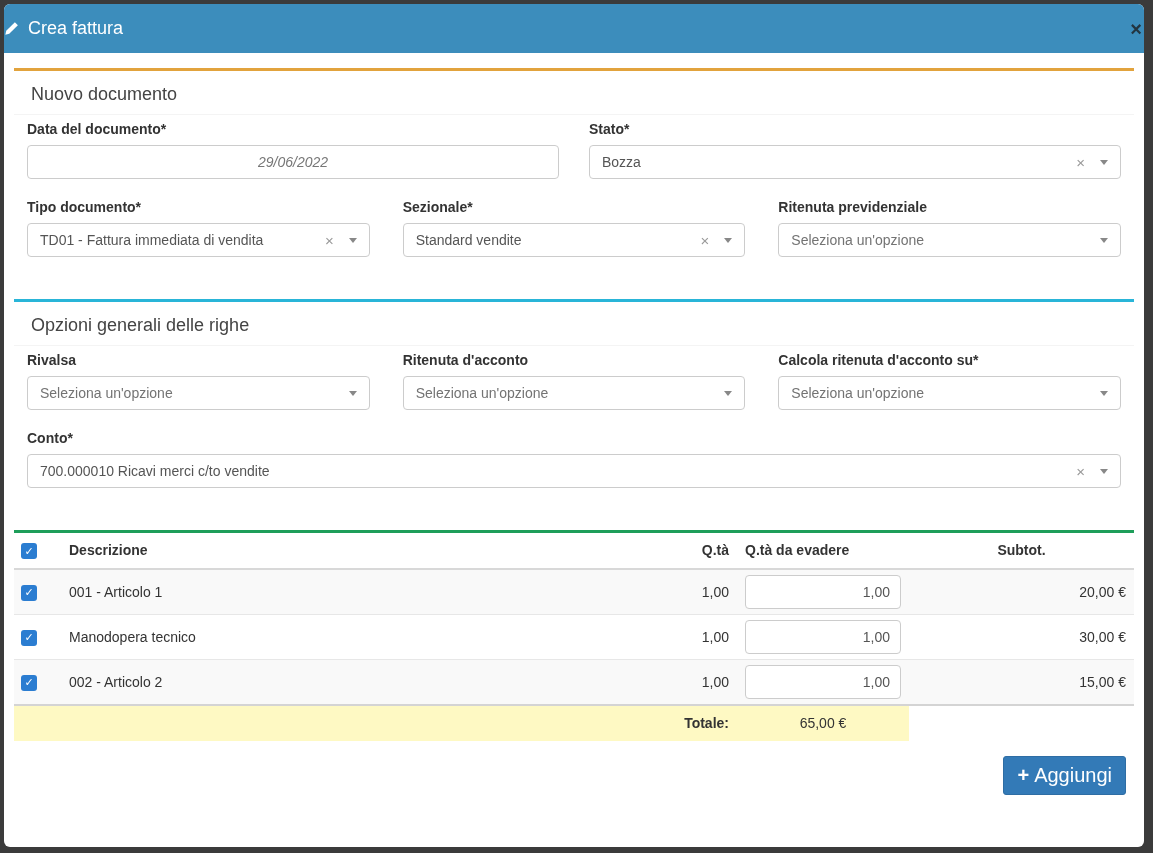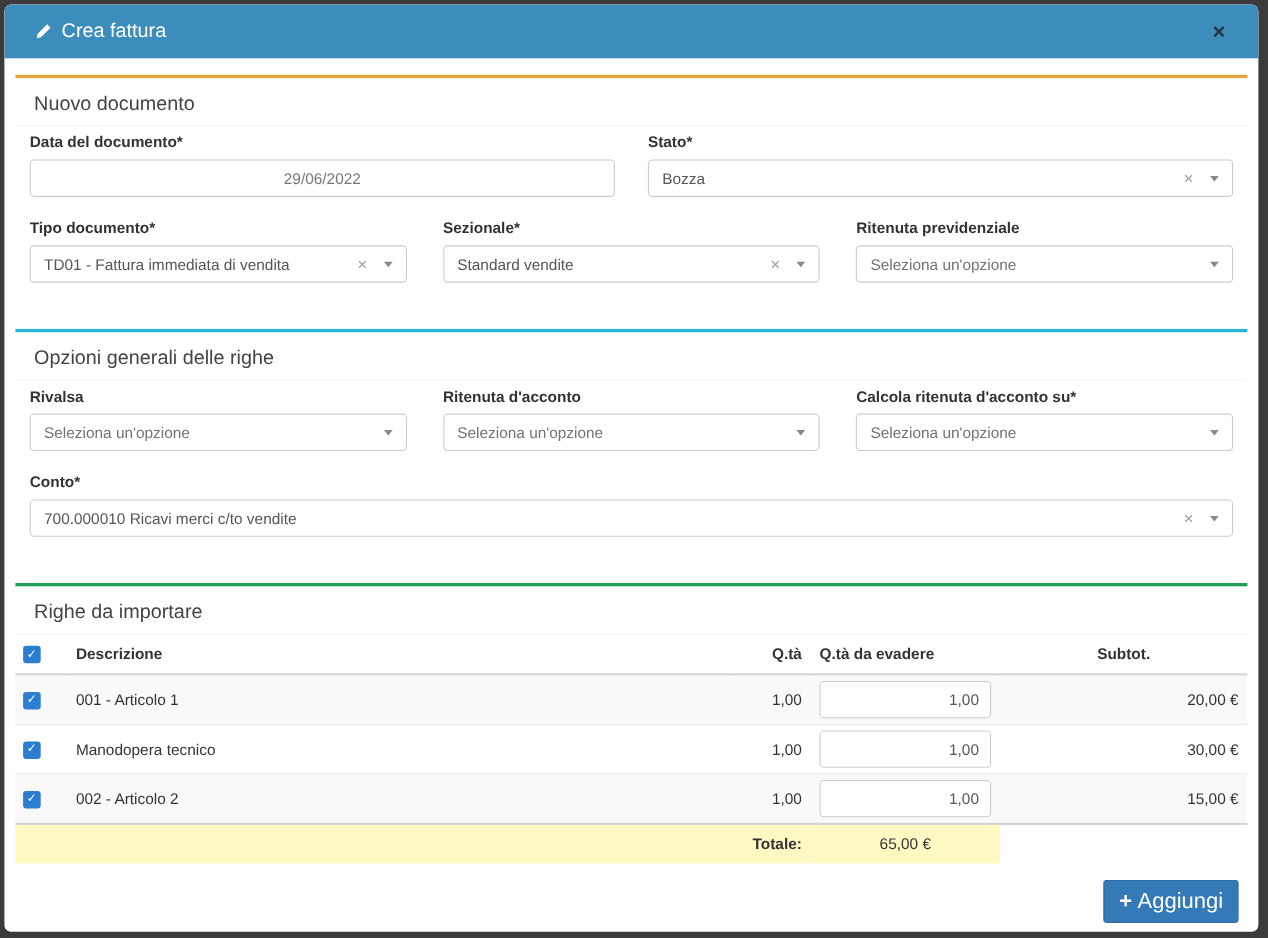--- a/index.html
+++ b/index.html
@@ -3,21 +3,21 @@
 <meta charset="utf-8">
 <style>
   html,body{margin:0;padding:0;}
   body{font-family:"Liberation Sans","DejaVu Sans",sans-serif;font-size:14px;color:#333;}
 
   .backdrop{width:1153px;height:853px;background:#3b3b3b;padding:4px 9px 6px 4px;box-sizing:border-box;}
   .modal{width:100%;height:100%;background:#fff;border-radius:6px;overflow:hidden;
          display:flex;flex-direction:column;box-sizing:border-box;}
 
   .modal-header{height:49px;flex:none;background:var(--header-bg,#3c8dbc);
-                display:flex;align-items:center;padding:0 28px;}
+                display:flex;align-items:center;padding:0 0;}
   .modal-title{color:#fff;font-size:18px;margin-left:9px;font-weight:400;}
   .pencil-wrap{display:inline-flex;align-items:center;}
   .close-btn{margin-left:auto;background:none;border:none;color:#233540;font-size:20px;
              font-weight:700;cursor:pointer;line-height:1;padding:0 2px;}
 
   .modal-body{flex:1;padding:15px 10px 0;overflow:hidden;display:flex;flex-direction:column;}
 
   .box{border-top:3px solid #ccc;margin-bottom:26px;}
   .box-doc{border-top-color:var(--accent-documento,#e2a33d);}
   .box-opzioni{border-top-color:var(--accent-opzioni,#29b5d8);}
@@ -27,21 +27,21 @@
   .box-body{padding:5px 13px 12px;}
 
   .grid-2{display:grid;grid-template-columns:1fr 1fr;gap:0 30px;margin-bottom:19px;}
   .grid-3{display:grid;grid-template-columns:1fr 1fr 1fr;gap:0 33px;margin-bottom:19px;}
   .grid-last{margin-bottom:4px;}
 
   label{display:block;font-weight:700;font-size:14px;color:#333;margin:0 0 6px;line-height:19px;}
   .form-control{width:100%;height:34px;box-sizing:border-box;border:1px solid #ccc;
                 border-radius:4px;font-size:14px;color:#555;background:#fff;
                 font-family:"Liberation Sans","DejaVu Sans",sans-serif;}
-  input.form-control{padding:6px 12px;}
+  input.form-control{padding:6px 12px;font-style:italic;}
   .date-input{text-align:center;color:#777;}
 
   .select{display:flex;align-items:center;padding:0 12px;cursor:pointer;}
   .sel-value{flex:1;white-space:nowrap;overflow:hidden;text-overflow:ellipsis;color:#555;}
   .sel-value.placeholder{color:#737373;}
   .sel-clear{color:#999;font-size:15px;margin:0 15px 0 8px;line-height:1;}
   .caret{width:0;height:0;border-left:4px solid transparent;border-right:4px solid transparent;
          border-top:5px solid #888;flex:none;}
 
   .righe-table{width:100%;border-collapse:collapse;font-size:14px;color:#333;}
@@ -169,21 +169,20 @@
                 <span class="sel-value">700.000010 Ricavi merci c/to vendite</span>
                 <span class="sel-clear">×</span>
                 <span class="caret"></span>
               </div>
             </div>
           </div>
         </div>
       </section>
 
       <section class="box box-righe">
-        <h3>Righe da importare</h3>
         <table class="righe-table">
           <colgroup>
             <col style="width:32px">
               <col>
               <col style="width:70px">
               <col style="width:172px">
               <col style="width:225px">
           </colgroup>
           <thead>
             <tr>

